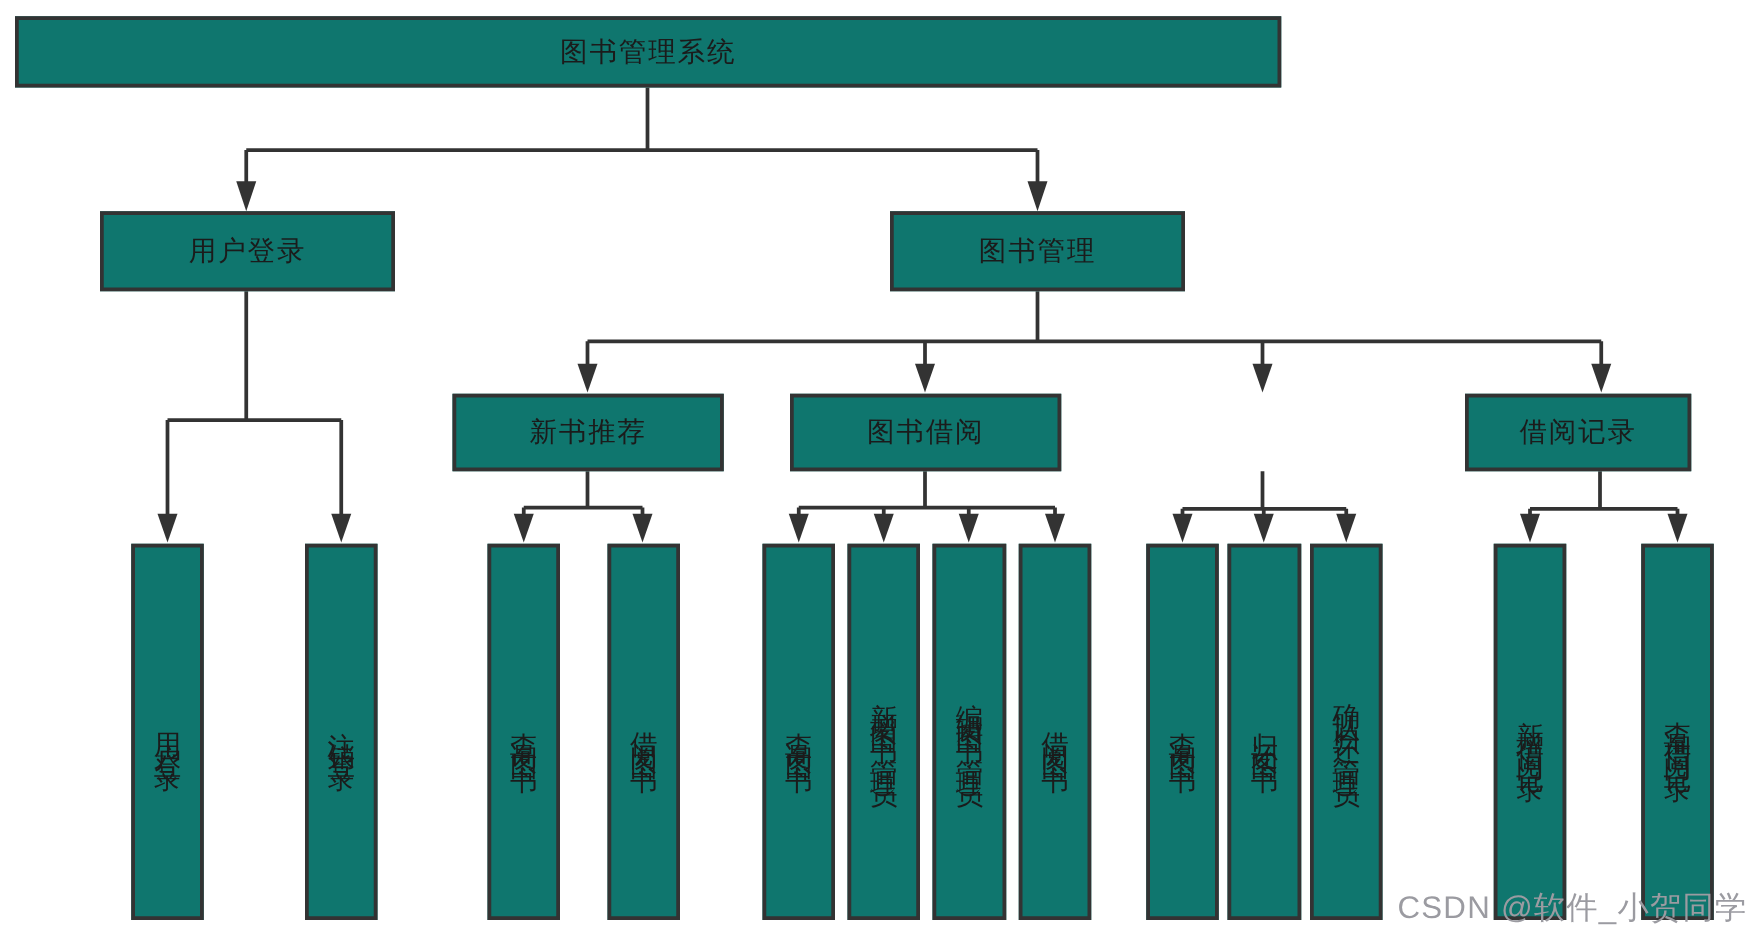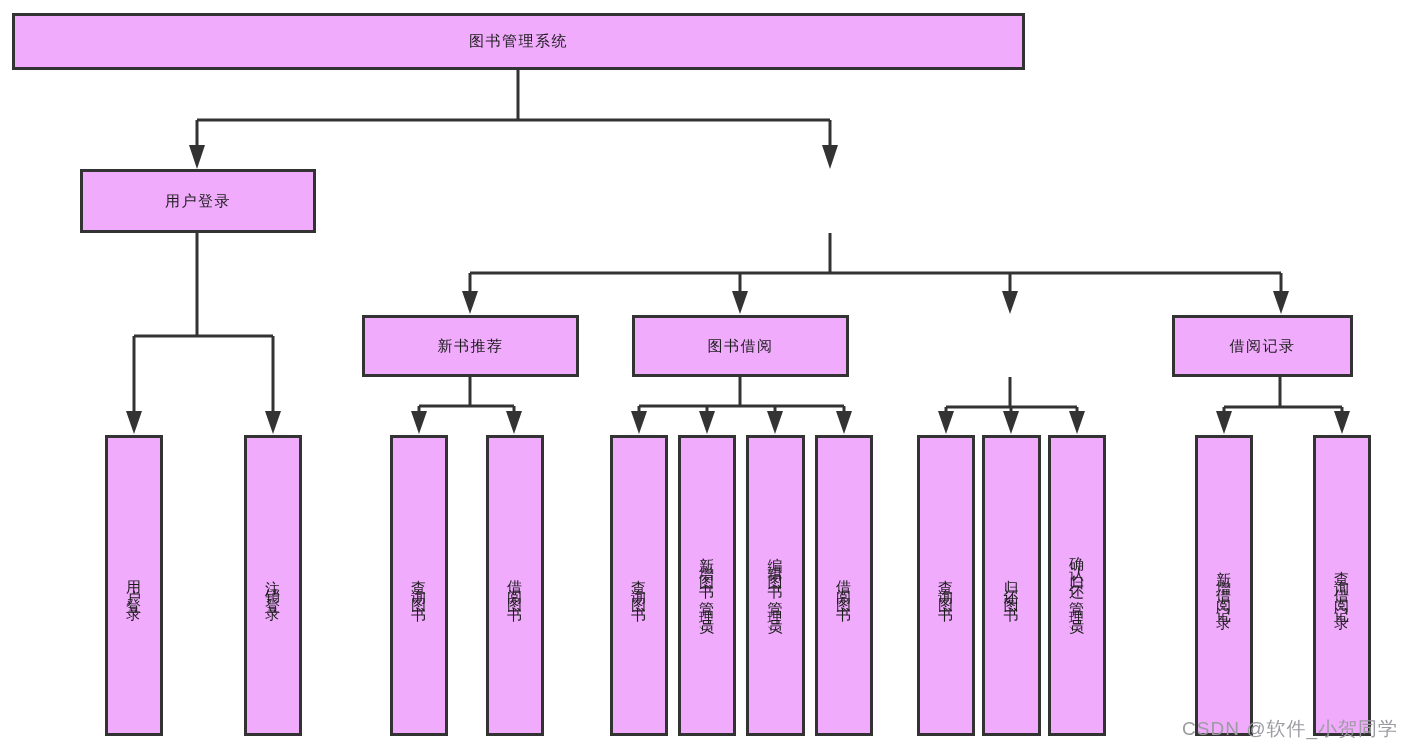--- a/index.html
+++ b/index.html
@@ -9,40 +9,40 @@
     width: 1405px;
     height: 747px;
     background: #ffffff;
     overflow: hidden;
   }
   #wires { position: absolute; left: 0; top: 0; }
   .box, .vbox {
     position: absolute;
     box-sizing: border-box;
     border: 3px solid #333333;
-    background: #f0abfc;
+    background: #0f766e;
     display: flex;
     align-items: center;
     justify-content: center;
     color: #1b1b1b;
-    font-size: 15px;
+    font-size: 22px;
   }
   .box { letter-spacing: 1.5px; }
   .vbox span {
     writing-mode: vertical-rl;
     text-orientation: mixed;
     letter-spacing: 9px;
     line-height: 1;
     white-space: nowrap;
   }
   .watermark {
     position: absolute;
     right: 7px;
     bottom: 5px;
-    font-size: 19px;
+    font-size: 25px;
     color: #9b9ba1;
     letter-spacing: 1px;
     pointer-events: none;
   }
 </style>
 </head>
 <body>
 
 <div id="canvas">
 
@@ -112,20 +112,23 @@
     </g>
   </svg>
 
   <div class="box" style="left:12px; top:13px; width:1013px; height:57px;">
     <span>图书管理系统</span>
   </div>
 
   <div class="box" style="left:80px; top:169px; width:236px; height:64px;">
     <span>用户登录</span>
   </div>
+  <div class="box" style="left:712px; top:169px; width:236px; height:64px;">
+    <span>图书管理</span>
+  </div>
 
   <div class="box" style="left:362px; top:315px; width:217px; height:62px;">
     <span>新书推荐</span>
   </div>
   <div class="box" style="left:632px; top:315px; width:217px; height:62px;">
     <span>图书借阅</span>
   </div>
   <div class="box" style="left:1172px; top:315px; width:181px; height:62px;">
     <span>借阅记录</span>
   </div>

